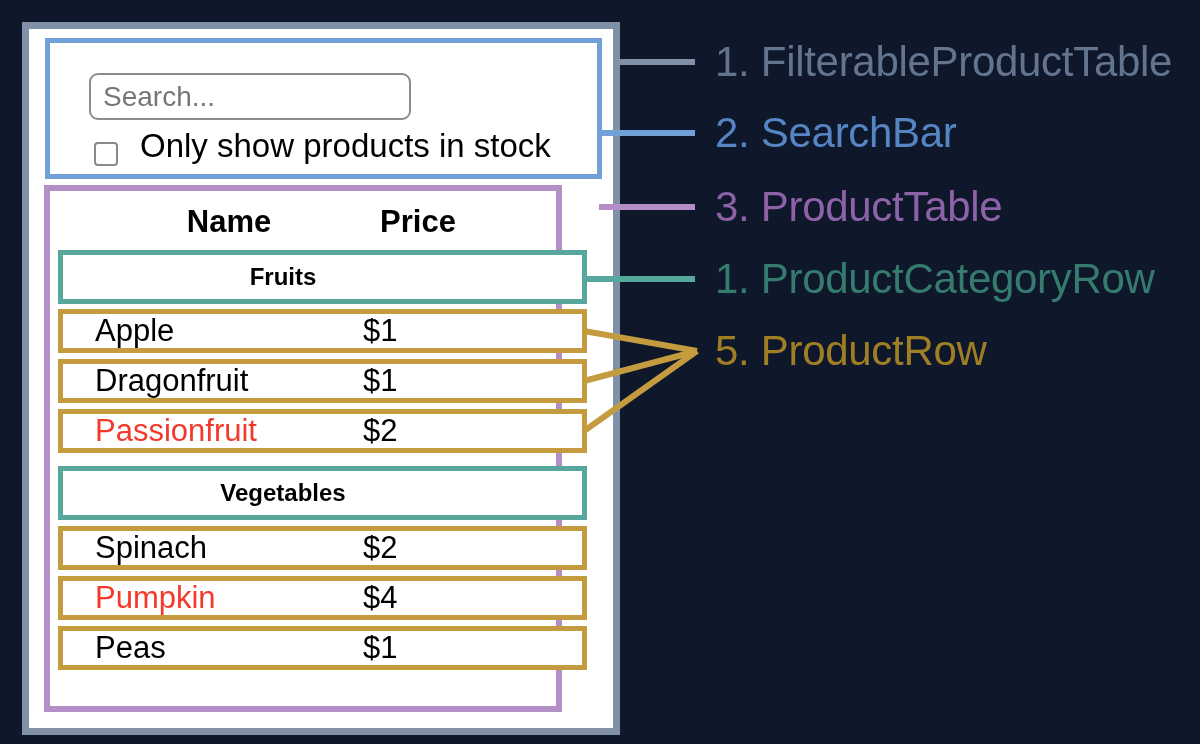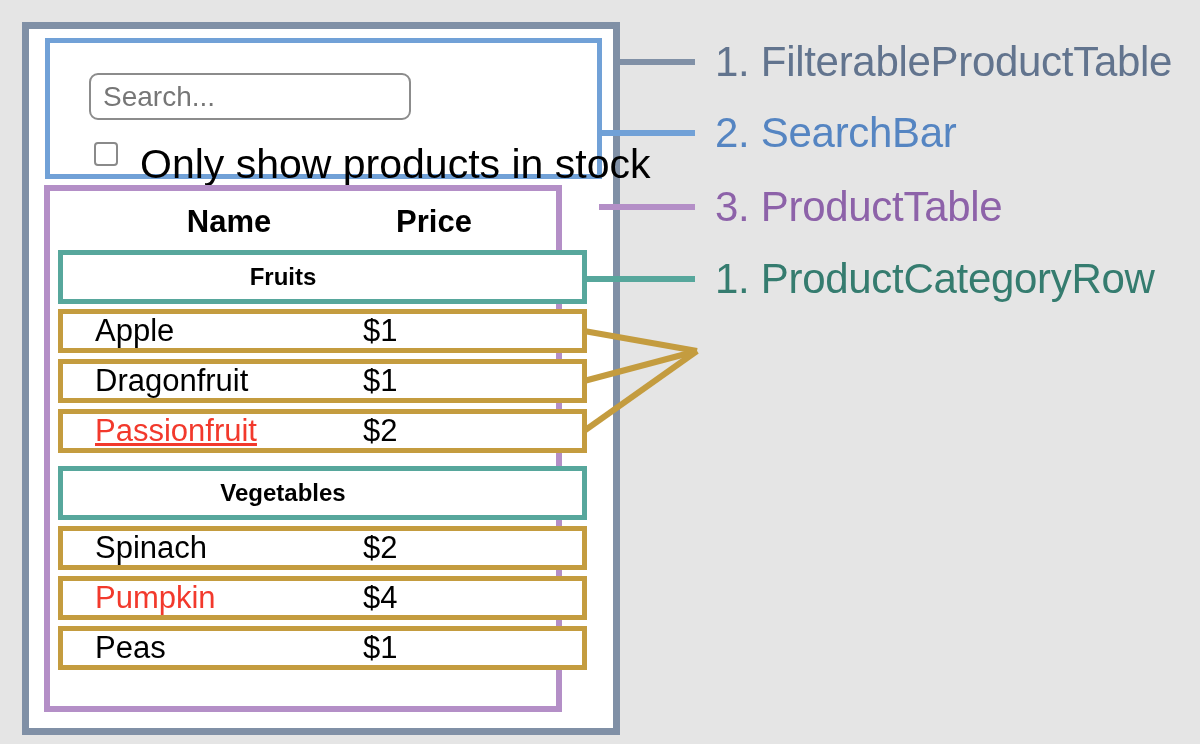--- a/index.html
+++ b/index.html
@@ -1,17 +1,17 @@
 <!DOCTYPE html>
 <html><head>
 <meta charset="utf-8">
 <style>
   html,body { margin:0; padding:0; background:#ffffff; }
   #page {
-    position:relative; width:1200px; height:744px; background:#e5e5e5;
+    position:relative; width:1200px; height:744px; background:#0f172a;
     font-family:"Liberation Sans", sans-serif; overflow:hidden;
   }
   .box { position:absolute; box-sizing:border-box; background:#ffffff; }
 
   
   .outer-box { left:22px; top:22px; width:598px; height:713px; border:7px solid #8090a6; }
 
   
   .searchbar-box { left:16px; top:9px; width:557px; height:141px; border:5px solid #71a1d7; }
   .search-input {
@@ -20,31 +20,31 @@
     font-family:"Liberation Sans", sans-serif; font-size:28px; color:#444;
     padding:0 12px; outline:none; background:#fff;
   }
   .search-input::placeholder { color:#767676; opacity:1; }
   .stock-checkbox {
     position:absolute; left:44px; top:99px; width:24px; height:24px; margin:0;
     -webkit-appearance:none; appearance:none; border:2px solid #8a8a8a;
     border-radius:4px; background:#fff; cursor:pointer;
   }
   .checkbox-label {
-    position:absolute; left:90px; top:104px; font-size:41px; line-height:34px;
+    position:absolute; left:90px; top:86px; font-size:33px; line-height:34px;
     color:#000; white-space:nowrap;
   }
 
   
   .table-box { left:15px; top:156px; width:518px; height:527px; border:6px solid #b48fc7; }
 
   .header-row { position:absolute; left:0; top:14px; width:100%; height:34px; }
   .th { position:absolute; font-weight:bold; font-size:31px; line-height:34px; text-align:center; color:#000; }
   .th-name  { left:45px;  width:268px; }
-  .th-price { left:329px; width:110px; }
+  .th-price { left:313px; width:110px; }
 
   
   .trow { position:absolute; left:8px; width:529px; box-sizing:border-box; background:#fff; }
   .category-row { height:54px; border:5px solid #57a79c; }
   .product-row  { height:44px; border:5px solid #c49c3f;padding-left:8px; }
   .row-fruits       { top:59px;  }
   .row-apple        { top:118px; }
   .row-dragonfruit  { top:168px; }
   .row-passionfruit { top:218px; }
   .row-vegetables   { top:275px; }
@@ -104,21 +104,21 @@
         <span class="cell-name" style="color: rgb(0, 0, 0);">Apple</span>
         <span class="cell-price">$1</span>
       </div>
 
       <div class="trow product-row row-dragonfruit">
         <span class="cell-name" style="color: rgb(0, 0, 0);">Dragonfruit</span>
         <span class="cell-price">$1</span>
       </div>
 
       <div class="trow product-row row-passionfruit">
-        <span class="cell-name" style="color: rgb(242, 57, 44); text-decoration: underline;">Passionfruit</span>
+        <span class="cell-name" style="color: rgb(242, 57, 44);">Passionfruit</span>
         <span class="cell-price">$2</span>
       </div>
 
       <div class="trow category-row row-vegetables">
         <div class="category-label">Vegetables</div>
       </div>
 
       <div class="trow product-row row-spinach">
         <span class="cell-name" style="color: rgb(0, 0, 0);">Spinach</span>
         <span class="cell-price">$2</span>
@@ -134,20 +134,21 @@
         <span class="cell-price">$1</span>
       </div>
 
     </div>
   </div>
 
   <div class="legend-item legend-1" style="color: rgb(98, 116, 142);">1. FilterableProductTable</div>
   <div class="legend-item legend-2" style="color: rgb(85, 133, 194);">2. SearchBar</div>
   <div class="legend-item legend-3" style="color: rgb(141, 98, 169);">3. ProductTable</div>
   <div class="legend-item legend-4" style="color: rgb(53, 124, 111);">1. ProductCategoryRow</div>
+  <div class="legend-item legend-5" style="color: rgb(160, 127, 36);">5. ProductRow</div>
 
   <svg class="lines-overlay" viewBox="0 0 1200 744" xmlns="http://www.w3.org/2000/svg">
     <line x1="616" y1="62" x2="695" y2="62" stroke-width="6" stroke="#8090a6"></line>
     <line x1="597" y1="133" x2="695" y2="133" stroke-width="6" stroke="#71a1d7"></line>
     <line x1="599" y1="207" x2="695" y2="207" stroke-width="6" stroke="#b48fc7"></line>
     <line x1="584" y1="279" x2="695" y2="279" stroke-width="6" stroke="#57a79c"></line>
     <line x1="584" y1="331" x2="697" y2="351" stroke-width="6" stroke="#c49c3f"></line>
     <line x1="584" y1="381" x2="697" y2="351" stroke-width="6" stroke="#c49c3f"></line>
     <line x1="584" y1="431" x2="697" y2="351" stroke-width="6" stroke="#c49c3f"></line>
   </svg>

